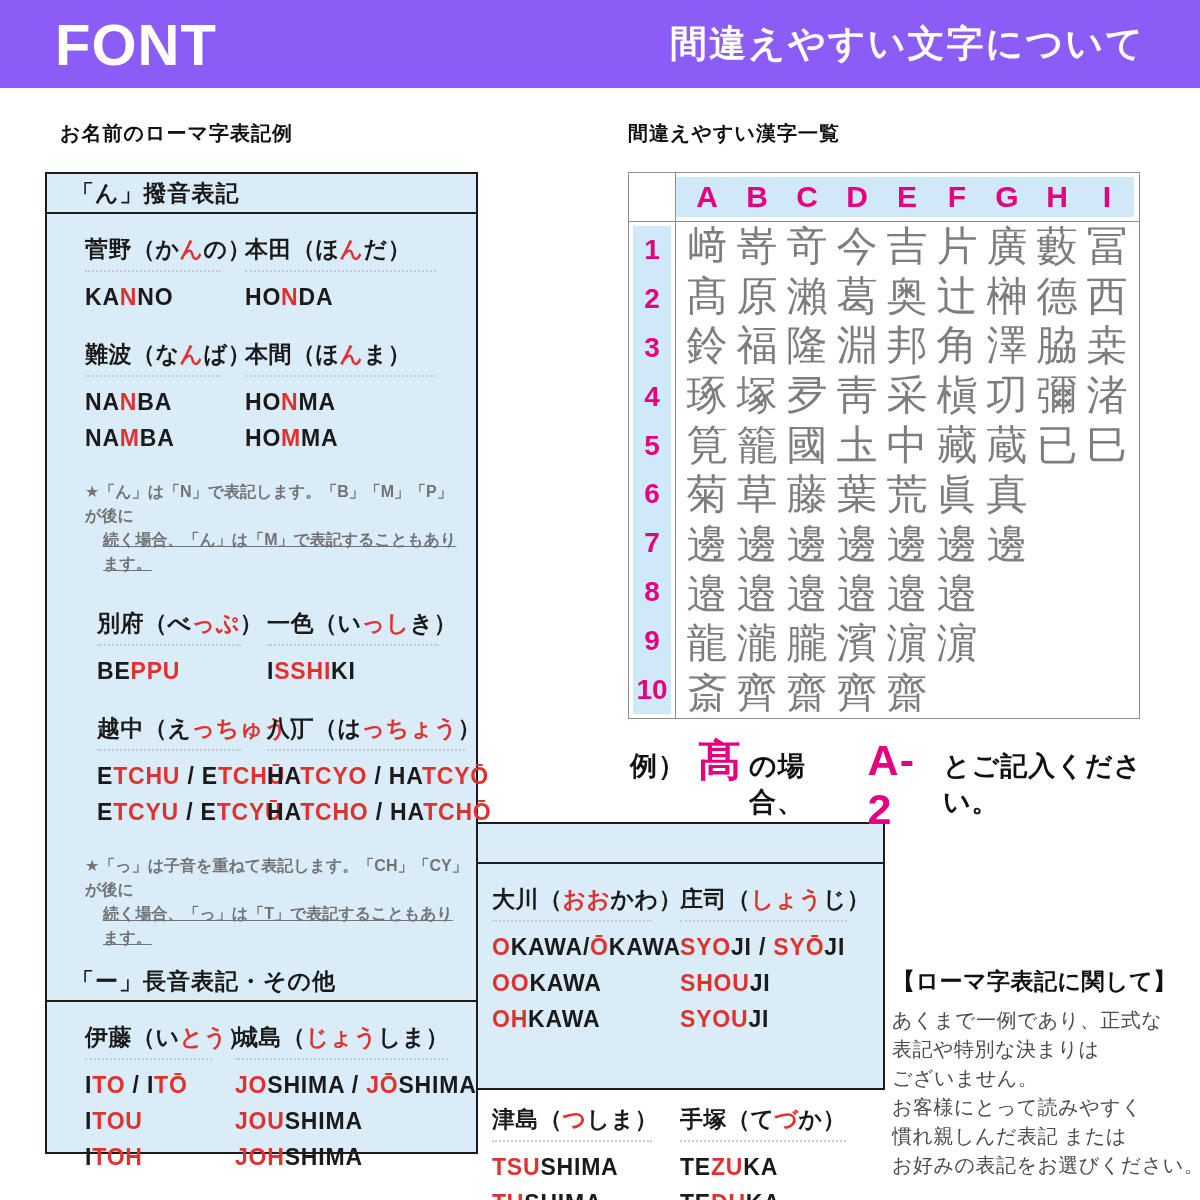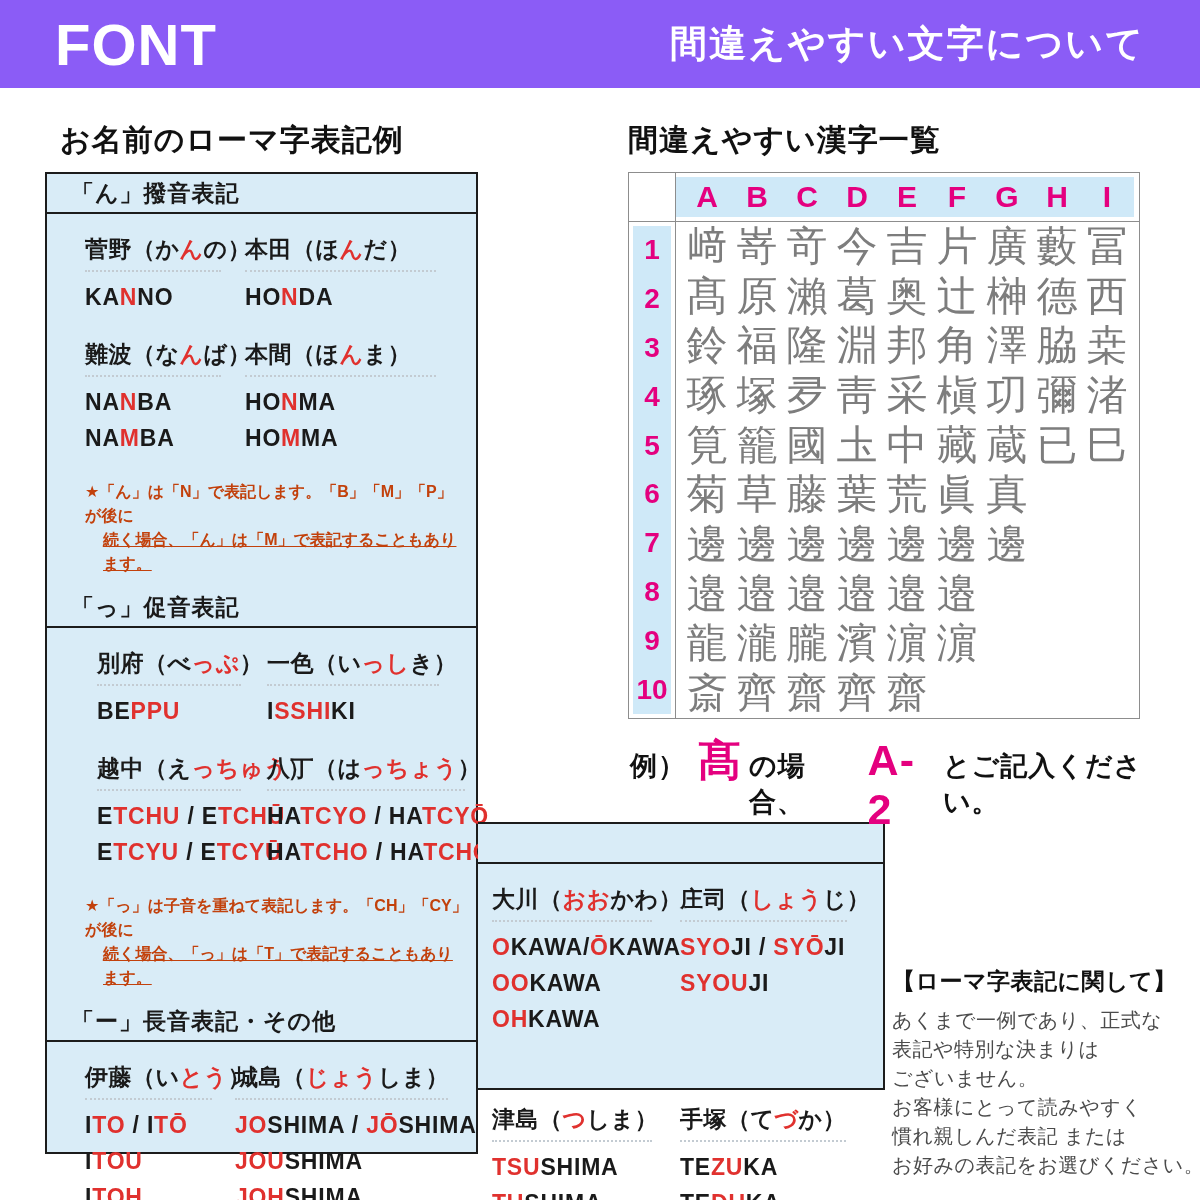--- a/index.html
+++ b/index.html
@@ -7,21 +7,21 @@
     font-family:"Liberation Sans","DejaVu Sans",sans-serif; color:#1a1a1a; }
   .page { position:relative; width:1200px; height:1200px; }
 
   
   .topbar { position:absolute; left:0; top:0; width:1200px; height:88px; background:#8b5cf6;
     display:flex; align-items:center; justify-content:space-between; padding:0 55px; }
   .logo { color:#fff; font-size:58px; font-weight:bold; letter-spacing:1px; }
   .topbar-title { color:#fff; font-size:37px; font-weight:bold; letter-spacing:2px; }
 
   
-  .col-heading { position:absolute; font-size:30px; font-weight:bold; color:#111; letter-spacing:1px; }
+  .col-heading { position:absolute; font-size:20px; font-weight:bold; color:#111; letter-spacing:1px; }
   .h-left { left:60px; top:120px; }
   .h-right { left:628px; top:120px; }
 
   
   .box-left { position:absolute; left:45px; top:172px; width:433px; height:982px;
     background:#d9ecf7; border:2px solid #1c1c1c; display:flex; flex-direction:column; }
   .box-wide { position:absolute; left:478px; top:822px; width:407px; height:268px;
     background:#d9ecf7; border:2px solid #1c1c1c; border-left:none; display:flex; flex-direction:column; }
   .sec-header { flex:0 0 40px; border-bottom:2px solid #1c1c1c; font-size:23px; font-weight:bold;
     display:flex; align-items:center; padding-left:24px; letter-spacing:1px; }
@@ -37,21 +37,21 @@
   .cols-t { grid-template-columns:170px auto;margin-left:12px; }
   .cols-l { grid-template-columns:150px auto; grid-template-rows:196px auto; }
   .cols-r { grid-template-columns:188px auto; grid-template-rows:196px auto; }
 
   .entry { padding-right:6px; }
   .entry-label { font-size:23px; font-weight:bold; white-space:nowrap; letter-spacing:0.5px; }
   .dashline { border-bottom:2px dotted #c3cbd2; width:88%; margin:5px 0 7px 0; height:1px; }
   .romaji-line { font-size:23px; font-weight:bold; line-height:36px; letter-spacing:0.8px; white-space:nowrap; }
   .red { color:#e0312e; }
 
-  .note { margin-top:14px; font-size:16px; font-weight:bold; line-height:24px; color:#c2410c; }
+  .note { margin-top:14px; font-size:16px; font-weight:bold; line-height:24px; color:#737373; }
   .note .l2 { padding-left:18px;text-decoration:underline; }
 
   
   .kanji-table { position:absolute; left:628px; top:172px; width:512px; height:547px;
     background:#fff; border:1px solid #8d8d8d; display:flex; flex-direction:column; }
   .kt-header { flex:0 0 49px; display:flex; border-bottom:1px solid #8d8d8d; }
   .kt-corner { flex:0 0 47px; border-right:1px solid #8d8d8d; background:#fff; }
   .kt-letters { flex:1; margin:4px 5px 4px 0; background:#cfe9f8; display:flex; align-items:center; padding-left:6px; }
   .kt-letter { width:50px; text-align:center; color:#e4007f; font-size:30px; font-weight:bold; }
   .kt-body { flex:1; display:flex; }
@@ -113,21 +113,20 @@
             <div class="dashline"></div>
             <div class="romaji-line"><span>HO</span><span class="red">N</span><span>MA</span></div>
             <div class="romaji-line"><span>HO</span><span class="red">M</span><span>MA</span></div>
           </div>
         </div>
         <div class="note">
           <div>★「ん」は「N」で表記します。「B」「M」「P」が後に</div>
           <div class="l2">続く場合、「ん」は「M」で表記することもあります。</div>
         </div>
       </div>
-      <div class="sec-header">「っ」促音表記</div>
       <div class="sec-body body-t">
         <div class="pair-grid cols-t">
           <div class="entry">
             <div class="entry-label"><span>別府（べ</span><span class="red">っぷ</span><span>）</span></div>
             <div class="dashline"></div>
             <div class="romaji-line"><span>BE</span><span class="red">PPU</span></div>
           </div>
           <div class="entry">
             <div class="entry-label"><span>一色（い</span><span class="red">っし</span><span>き）</span></div>
             <div class="dashline"></div>
@@ -181,20 +180,21 @@
             <div class="entry-label"><span>大川（</span><span class="red">おお</span><span>かわ）</span></div>
             <div class="dashline"></div>
             <div class="romaji-line"><span class="red">O</span><span>KAWA</span><span>/</span><span class="red">Ō</span><span>KAWA</span></div>
             <div class="romaji-line"><span class="red">OO</span><span>KAWA</span></div>
             <div class="romaji-line"><span class="red">OH</span><span>KAWA</span></div>
           </div>
           <div class="entry">
             <div class="entry-label"><span>庄司（</span><span class="red">しょう</span><span>じ）</span></div>
             <div class="dashline"></div>
             <div class="romaji-line"><span class="red">SYO</span><span>JI</span><span> / </span><span class="red">SYŌ</span><span>JI</span></div>
+            <div class="romaji-line"><span class="red">SHOU</span><span>JI</span></div>
             <div class="romaji-line"><span class="red">SYOU</span><span>JI</span></div>
           </div>
         </div>
         <div class="pair-grid cols-r">
           <div class="entry">
             <div class="entry-label"><span>津島（</span><span class="red">つ</span><span>しま）</span></div>
             <div class="dashline"></div>
             <div class="romaji-line"><span class="red">TSU</span><span>SHIMA</span></div>
             <div class="romaji-line"><span class="red">TU</span><span>SHIMA</span></div>
           </div>

